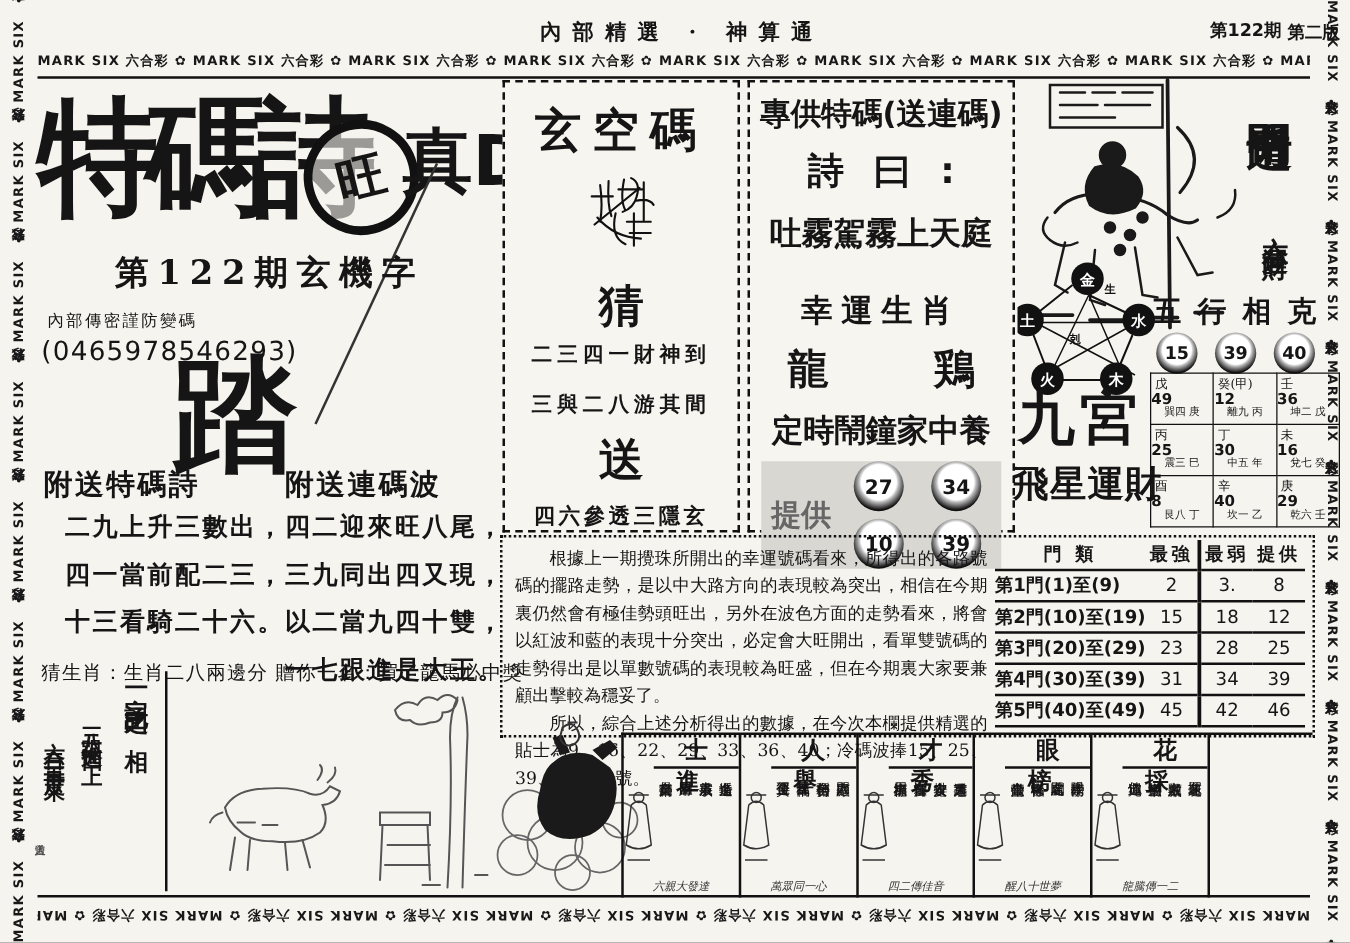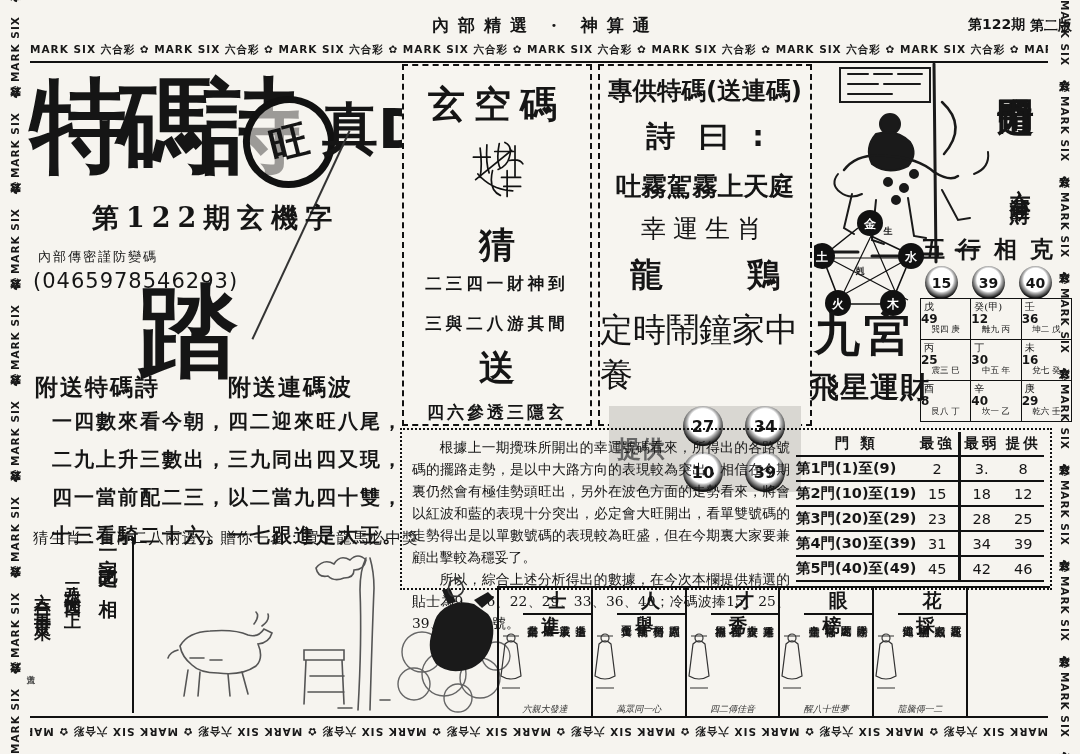--- a/index.html
+++ b/index.html
@@ -46,24 +46,24 @@
   .dashbox{border:2.5px dashed #111;background:#f7f5f0;display:flex;flex-direction:column;
            align-items:center;}
   .xk-title{font-size:37px;font-weight:900;letter-spacing:9px;margin-top:14px;}
   .xk-big{font-size:36px;font-weight:900;}
   .xk-line{font-size:16.5px;font-weight:bold;letter-spacing:4px;line-height:28px;
            font-family:"DejaVu Serif",serif;}
   .xk-footer{font-size:17px;font-weight:bold;letter-spacing:3px;font-family:"DejaVu Serif",serif;}
   .sp-title{font-size:24.5px;font-weight:900;margin-top:8px;}
   .sp-shiyue{font-size:29px;font-weight:900;letter-spacing:24px;margin:10px 0 0 24px;}
   .sp-line1{font-size:25.5px;font-weight:900;margin-top:12px;}
-  .sp-line2{font-size:25px;font-weight:400;letter-spacing:7px;margin-top:8px;}
+  .sp-line2{font-size:25px;font-weight:700;letter-spacing:7px;margin-top:28px;}
   .sp-zodiac{width:150px;display:flex;justify-content:space-between;font-size:33px;
              font-weight:900;margin-top:8px;}
-  .sp-line3{font-size:33px;font-weight:400;margin-top:10px;}
+  .sp-line3{font-size:25px;font-weight:700;margin-top:10px;}
   .sp-panel{width:192px;height:102px;background:#d9d7d2;margin-top:8px;display:flex;
             align-items:center;}
   .sp-provide{font-size:24px;font-weight:900;color:#666;margin-left:8px;}
   .ballgrid{display:grid;grid-template-columns:44px 44px;grid-gap:6px 18px;margin-left:18px;}
   .ball{width:40px;height:40px;border-radius:50%;
         background:radial-gradient(circle at 50% 42%,#fff 46%,#bbb 52%,#111 72%);
         display:flex;align-items:center;justify-content:center;font-size:16px;font-weight:900;}
   .ball-sm{width:33px;height:33px;font-size:14px;}
   
   .qimen{left:992px;top:70px;writing-mode:vertical-rl;height:100px;font-size:37px;
@@ -132,21 +132,20 @@
   <div class="abs title-suffix">真D</div>
   <div class="abs scratch"></div>
   <div class="abs subtitle">第122期玄機字</div>
   <div class="abs secret-note">內部傳密謹防變碼</div>
   <div class="abs serial">(0465978546293)</div>
   <div class="abs mystery-char">踏</div>
 
   <div class="abs poem-title" style="left:35px;top:372px;">附送特碼詩</div>
   <div class="abs poem-title" style="left:228px;top:372px;">附送連碼波</div>
   <div class="abs poem" style="left:52px;top:402px;">
-    <div>一四數來看今朝，</div>
     <div>二九上升三數出，</div>
     <div>四一當前配二三，</div>
     <div>十三看騎二十六。</div>
   </div>
   <div class="abs poem" style="left:228px;top:402px;">
     <div>四二迎來旺八尾，</div>
     <div>三九同出四又現，</div>
     <div>以二當九四十雙，</div>
     <div>一七跟進是大王。</div>
   </div>

